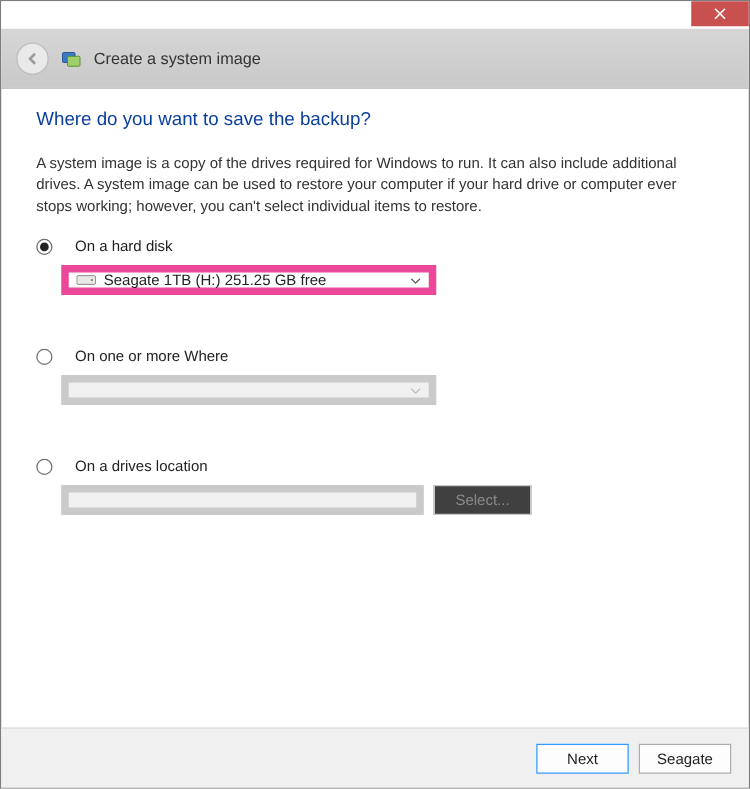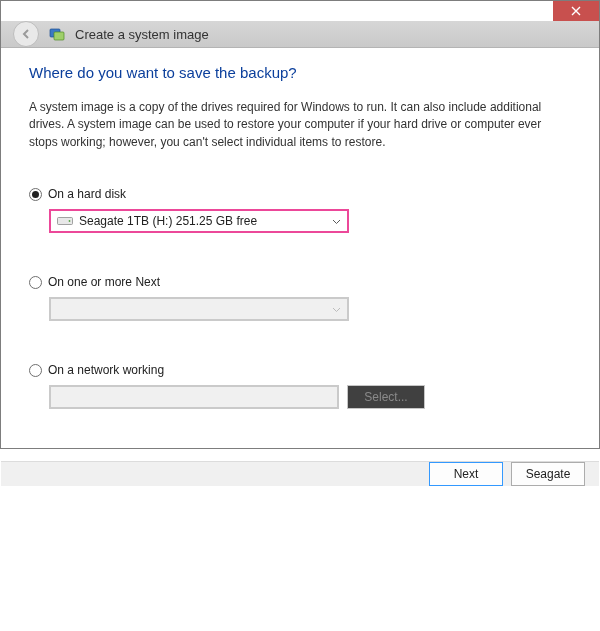--- a/index.html
+++ b/index.html
@@ -6,21 +6,21 @@
     body {
       font-family: "Segoe UI", Tahoma, sans-serif;
       font-size: 12px;
       background: #fff;
       width: 600px;
       height: 631px;
       overflow: hidden;
     }
     .window-frame {
       width: 600px;
-      height: 449px;
+      height: 631px;
       border: 1px solid #7d7d7d;
       display: flex;
       flex-direction: column;
       background: #fff;
     }
     .titlebar {
       height: 22px;
       background: #fff;
       display: flex;
       justify-content: flex-end;
@@ -74,27 +74,27 @@
     }
     .question {
       color: #0b3f9c;
       font-size: 15px;
       margin-bottom: 18px;
     }
     .description {
       color: #333;
       font-size: 12px;
       line-height: 1.45;
-      margin-bottom: 36px;
+      margin-bottom: 16px;
     }
     .option-group { margin-bottom: 42px; }
     .option-row {
       display: flex;
       align-items: center;
-      gap: 6px;
+      gap: 18px;
       margin-bottom: 8px;
     }
     .radio {
       width: 13px;
       height: 13px;
       border: 1px solid #6f6f6f;
       border-radius: 50%;
       display: inline-flex;
       align-items: center;
       justify-content: center;
@@ -104,21 +104,21 @@
     .radio.checked::after {
       content: "";
       width: 7px;
       height: 7px;
       background: #212121;
       border-radius: 50%;
     }
     .option-label { font-size: 12px; color: #222; }
     .select-box, .text-input {
       height: 24px;
-      border: 2px solid #ec4899;
+      border: 6px solid #ec4899;
       background: #fff;
       display: flex;
       align-items: center;
       padding: 0 6px;
       font-size: 12px;
       color: #222;
       position: relative;
       margin-left: 20px;
       width: 300px;
     }
@@ -231,36 +231,36 @@
           <svg width="9" height="6" viewBox="0 0 9 6">
               <path d="M1 1 L4.5 4.5 L8 1" fill="none" stroke="#5a5a5a" stroke-width="1"></path>
             </svg>
         </span>
       </div>
     </div>
 
     <div class="option-group">
       <div class="option-row">
         <span class="radio"></span>
-        <span class="option-label">On one or more Next</span>
+        <span class="option-label">On one or more Where</span>
       </div>
       <div class="select-box disabled">
         <span></span>
         <span class="chev">
           <svg width="9" height="6" viewBox="0 0 9 6">
               <path d="M1 1 L4.5 4.5 L8 1" fill="none" stroke="#bcbcbc" stroke-width="1"></path>
             </svg>
         </span>
       </div>
     </div>
 
     <div class="option-group">
       <div class="option-row">
         <span class="radio"></span>
-        <span class="option-label">On a network working</span>
+        <span class="option-label">On a drives location</span>
       </div>
       <div class="network-row">
         <div class="text-input disabled">
           <span></span>
         </div>
         <div class="select-btn">Select...</div>
       </div>
     </div>
   </div>
 

